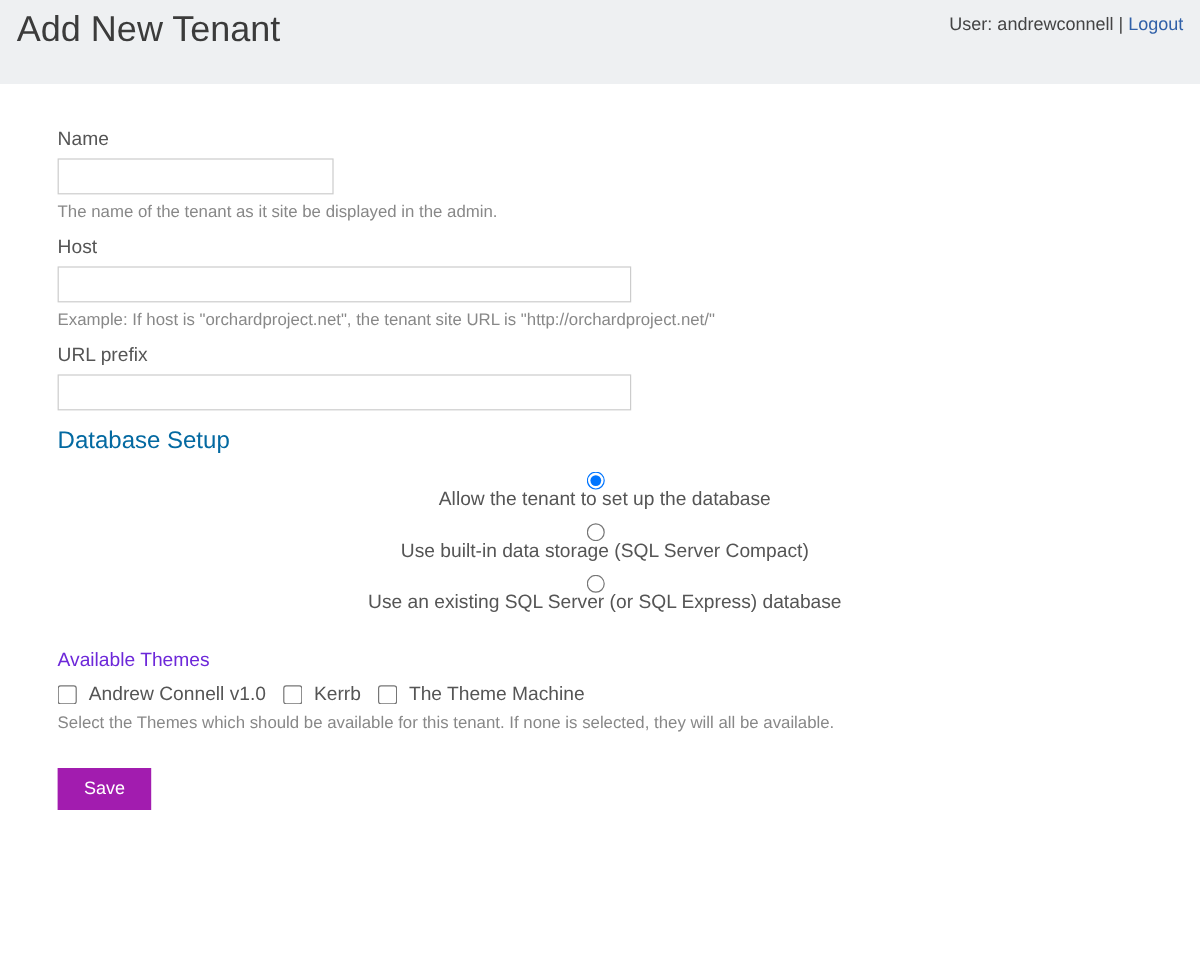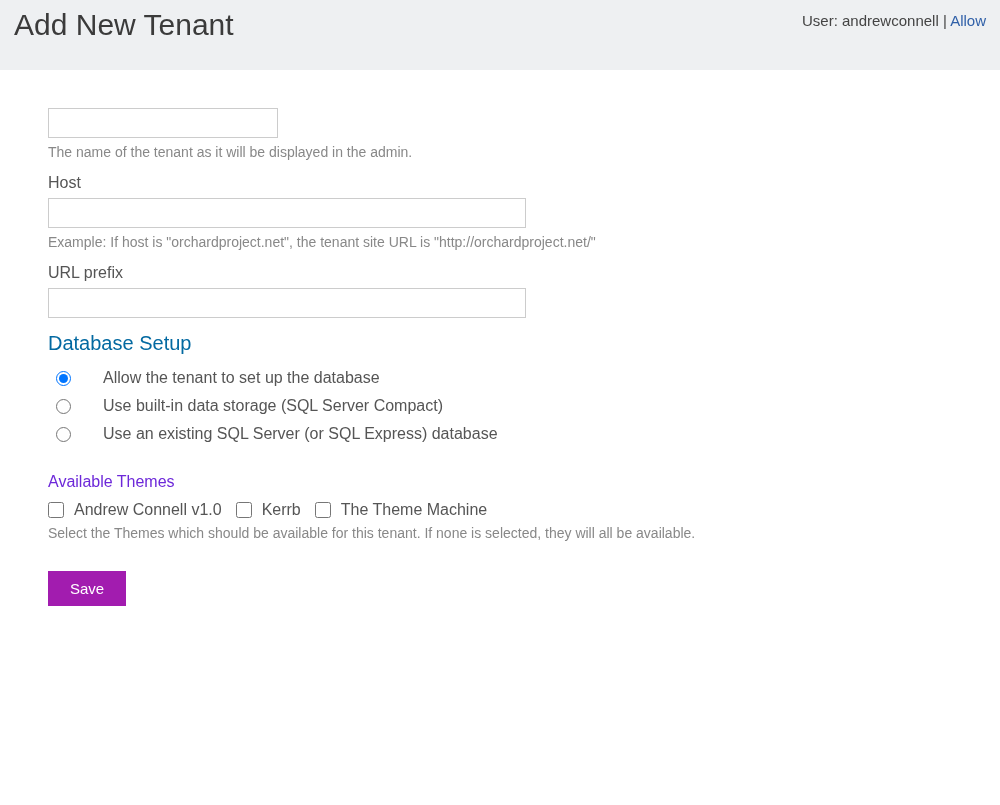--- a/index.html
+++ b/index.html
@@ -1,15 +1,15 @@
 <!DOCTYPE html>
 <html><head>
   <meta charset="utf-8">
   <style>
-    * { box-sizing: border-box; margin: 0; padding: 0; gap: 16px; }
+    * { box-sizing: border-box; margin: 0; padding: 0; }
     body {
       font-family: "Segoe UI", Tahoma, Geneva, sans-serif;
       color: #444;
       width: 1000px;
       background: #fff;
     }
     .header {
       background: #eef0f2;
       padding: 8px 14px 28px 14px;
       display: flex;
@@ -61,20 +61,21 @@
       font-size: 20px;
       font-weight: 400;
       color: #0369a1;
       margin-bottom: 14px;
     }
     .radio-row {
       display: flex;
       align-items: center;
       margin-bottom: 10px;
       margin-left: 8px;
+      flex-direction: column;
     }
     .radio-row input[type="radio"] {
       margin-right: 16px;
       width: 15px;
       height: 15px;
     }
     .radio-row label {
       font-size: 16px;
       color: #555;
       cursor: pointer;
@@ -115,29 +116,30 @@
       cursor: pointer;
       font-family: inherit;
     }
   </style>
 </head>
 <body>
 
 <div class="header">
   <h1 class="page-title">Add New Tenant</h1>
   <div class="user-info">
-    <span>User: </span><span>andrewconnell</span><span> | </span><a>Allow</a>
+    <span>User: </span><span>andrewconnell</span><span> | </span><a>Logout</a>
   </div>
 </div>
 
 <div class="content">
 
   <div class="field-group">
+    <label class="field-label">Name</label>
     <input type="text" class="text-input small" value="" style="">
-    <div class="hint">The name of the tenant as it will be displayed in the admin.</div>
+    <div class="hint">The name of the tenant as it site be displayed in the admin.</div>
   </div>
 
   <div class="field-group">
     <label class="field-label">Host</label>
     <input type="text" class="text-input wide" value="" style="">
     <div class="hint">Example: If host is "orchardproject.net", the tenant site URL is "http://orchardproject.net/"</div>
   </div>
 
   <div class="field-group">
     <label class="field-label">URL prefix</label>

